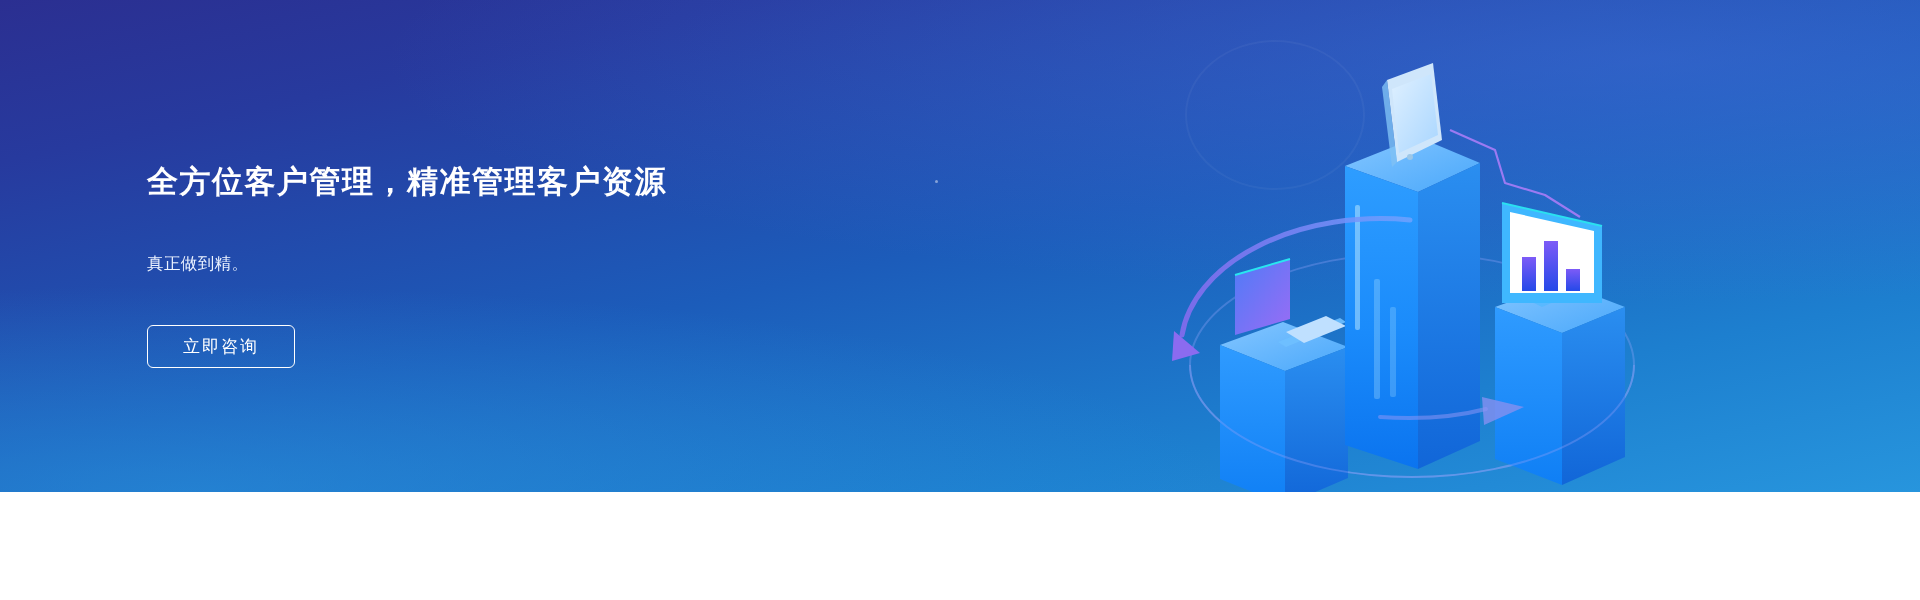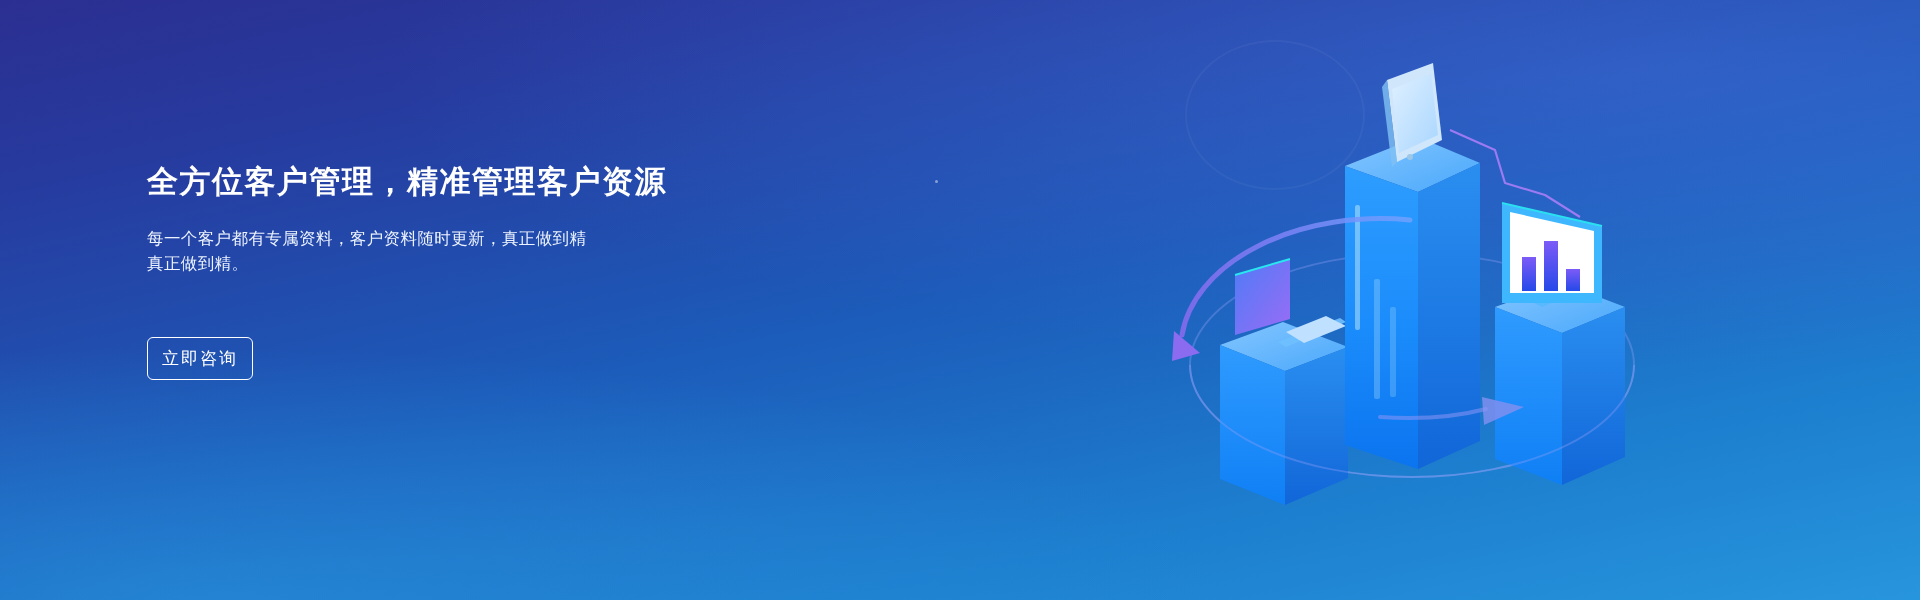--- a/index.html
+++ b/index.html
@@ -4,21 +4,21 @@
 <title>Banner</title>
 <style>
   * { margin:0; padding:0; box-sizing:border-box; }
   html, body {
     width:1920px; height:600px;
     overflow:hidden;
     font-family:"Liberation Sans","DejaVu Sans",sans-serif;
   }
   .banner {
     position:relative;
-    width:1920px; height:600px;
+    width:1920px; height:492px;
     background:linear-gradient(168deg,#2b2f91 0%,#273a9e 18%,#1c5cba 50%,#1d7fcf 78%,#2795dd 100%);
     overflow:hidden;
   }
   
   .bg-glow{
     position:absolute; inset:0;
     background:
       radial-gradient(120% 90% at 86% 12%, rgba(70,110,220,0.45) 0%, rgba(70,110,220,0) 55%),
       radial-gradient(90% 70% at 10% 100%, rgba(42,150,223,0.55) 0%, rgba(42,150,223,0) 60%);
     pointer-events:none;
@@ -55,22 +55,22 @@
   .subcopy{
     margin-top:24px;
     font-size:16.5px;
     line-height:1.55;
     letter-spacing:0.4px;
     color:#ecf3ff;
     width:600px;
   }
   .cta{
     display:inline-block;
-    margin-top:60px;
-    padding:12px 14px;
+    margin-top:48px;
+    padding:12px 35px;
     border:1.5px solid #ffffff;
     border-radius:6px;
     background:transparent;
     color:#ffffff;
     font-size:17px;
     letter-spacing:2px;
     cursor:pointer;
     line-height:1;
   }
 
@@ -88,21 +88,21 @@
 <div class="banner">
 
   <div class="bg-glow"></div>
   <div class="bg-arc"></div>
   <div class="spark"></div>
 
   <div class="copy">
     <h1 class="headline">全方位客户管理，精准管理客户资源</h1>
 
     <p class="subcopy">
-      <span>每一个客户都有专属资料，客户资料随时更新，真正做到精</span><br>
+      <br>
       <span>真正做到精。</span>
     </p>
 
     <button class="cta">立即咨询</button>
   </div>
 
   <div class="art">
     <svg viewBox="0 0 520 540" xmlns="http://www.w3.org/2000/svg">
       <defs>
         <linearGradient id="pillarFront" x1="0" y1="0" x2="0" y2="1">

